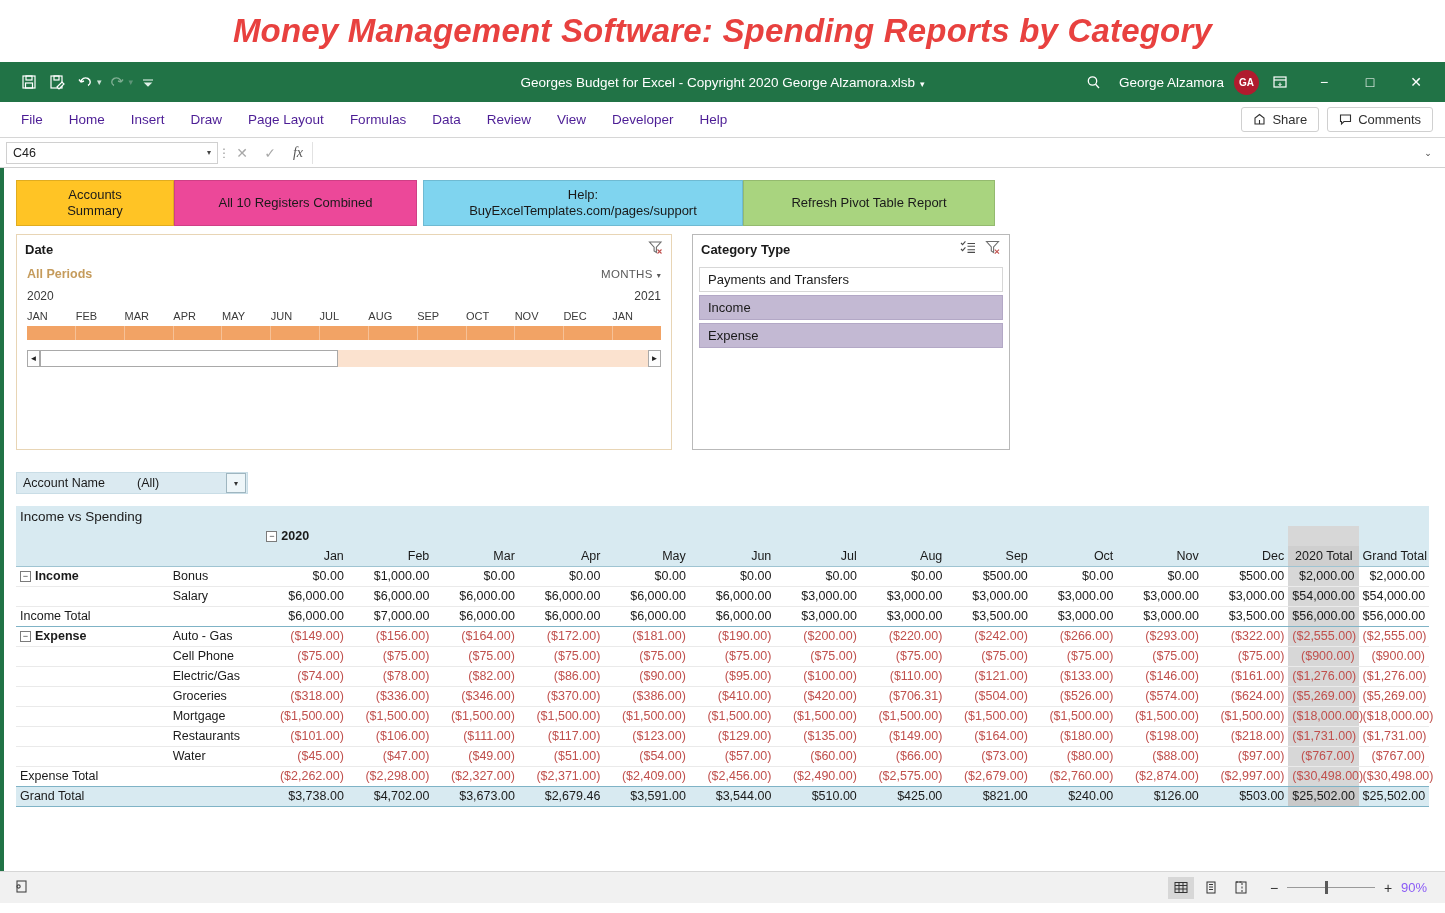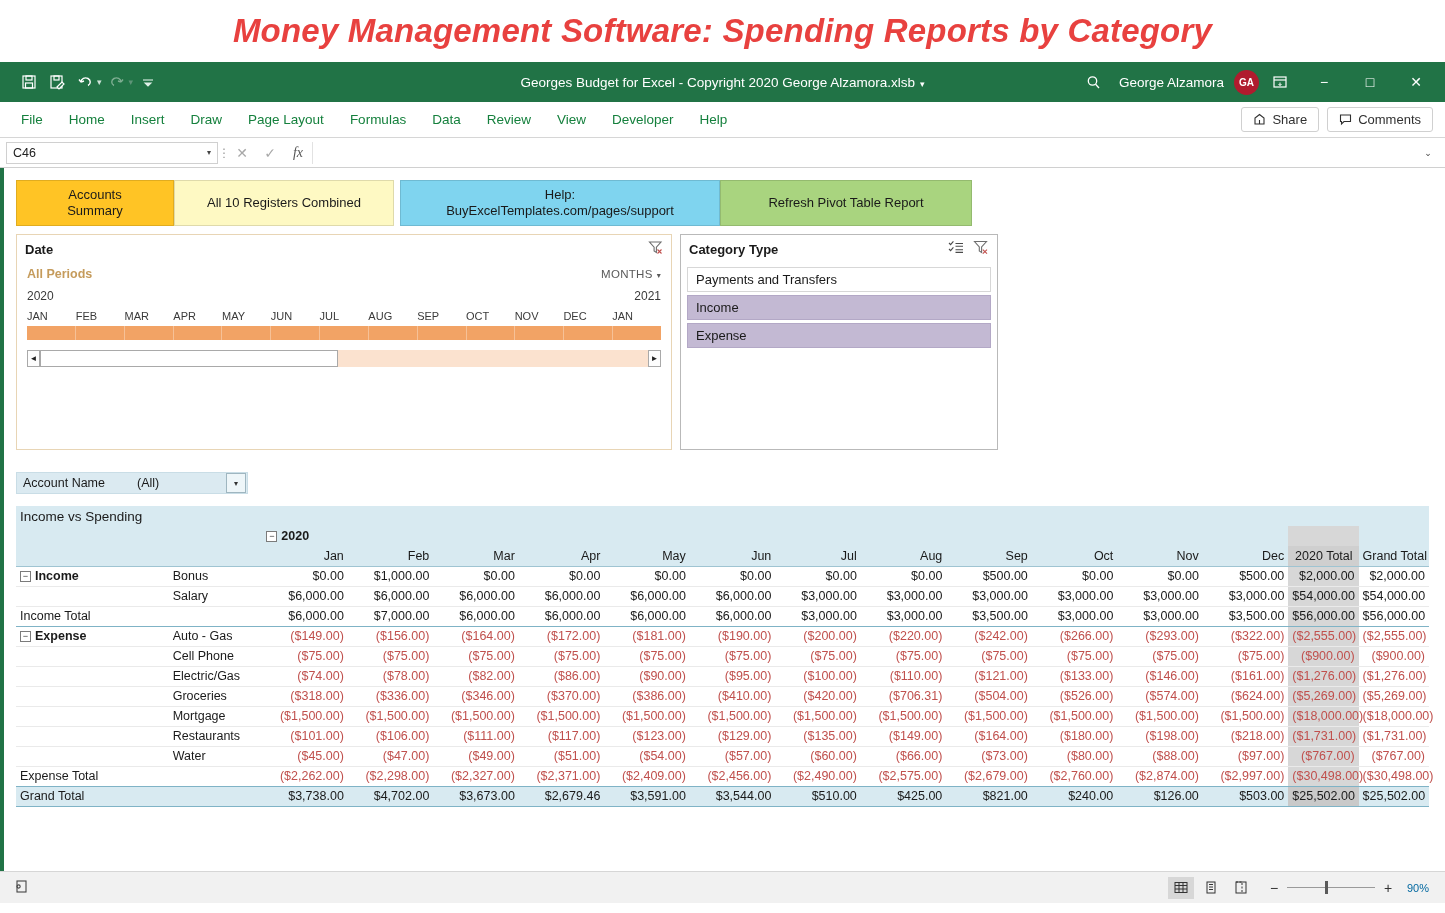--- a/index.html
+++ b/index.html
@@ -73,21 +73,21 @@
 
   
   #ribbon {
     height: 36px;
     background: #ffffff;
     border-bottom: 1px solid #d6d6d6;
     display: flex; align-items: center;
     padding-left: 8px;
   }
   .rb-tab {
-    font-size: 13.5px; color: #15803d;
+    font-size: 13.5px; color: #4c1d95;
     padding: 6px 13px; border-radius: 3px;
     white-space: nowrap;
   }
   .rb-right { margin-left: auto; display: flex; align-items: center; gap: 8px; padding-right: 12px; }
   .rb-chip {
     font-size: 13px; color: #303030;
     border: 1px solid #d0d0d0; border-radius: 3px;
     padding: 4px 11px;
     display: flex; align-items: center; gap: 6px;
   }
@@ -128,26 +128,26 @@
   
   #navrow { display: flex; padding: 12px 0 0 16px; }
   .navbtn {
     height: 46px;
     display: flex; align-items: center; justify-content: center;
     text-align: center; font-size: 13px; color: #1a1a1a;
     line-height: 1.25;
     border: 1px solid rgba(0,0,0,0.12);
   }
   #nav-accounts { width: 158px; background: #ffc425; }
-  #nav-registers { width: 220px; background: #fef9c3; }
+  #nav-registers { width: 243px; background: #ec4899; }
   #nav-refresh { width: 252px; background: #a9d47f; }
   #nav-help { width: 320px; background: #7fd4ef; margin-left: 6px; }
 
   
-  #slicers { display: flex; gap: 8px; padding: 8px 0 8px 16px; }
+  #slicers { display: flex; gap: 20px; padding: 8px 0 8px 16px; }
   .slicer {
     background: #ffffff;
     position: relative;
   }
   #timeline-slicer {
     width: 656px; height: 216px;
     border: 1px solid #e8d5b5;
   }
   #catslicer { width: 318px; height: 216px; border: 1px solid #b9b9b9; }
   .slicer-head {
@@ -267,21 +267,21 @@
   .view-btn {
     width: 26px; height: 22px;
     display: flex; align-items: center; justify-content: center;
     font-size: 13px; color: #333;
   }
   .view-btn.active { background: #d7d7d7; }
   #zoom-ctrl { display: flex; align-items: center; gap: 7px; margin-left: 10px; }
   #zoom-minus, #zoom-plus { font-size: 14px; color: #333; width: 12px; text-align: center; }
   #zoom-track { width: 88px; height: 1px; background: #9a9a9a; position: relative; }
   #zoom-thumb { position: absolute; left: 38px; top: -6px; width: 3px; height: 13px; background: #5a5a5a; }
-  #zoom-pct { font-size: 11px; color: #0369a1; width: 34px; text-align: center; }
+  #zoom-pct { font-size: 13px; color: #8b5cf6; width: 34px; text-align: left; }
   #left-edge {
     position: absolute; left: 0; top: 0; width: 4px; height: 100%;
     background: #217346;
   }
 </style>
 </head>
 <body>
 
 <div id="banner">
   <div id="banner-title">Money Management Software: Spending Reports by Category</div>

